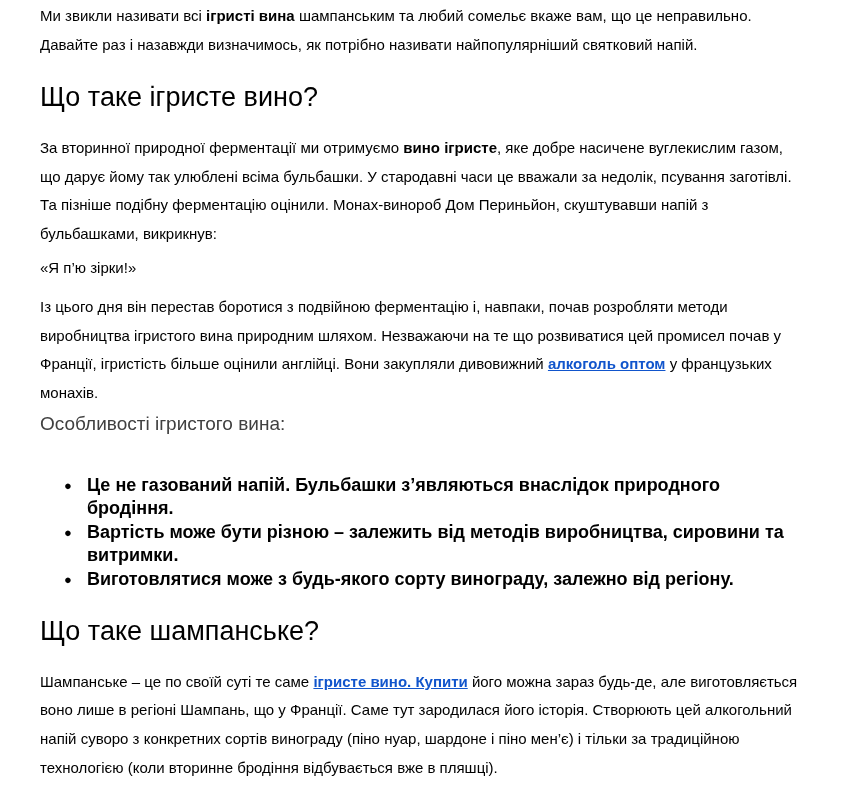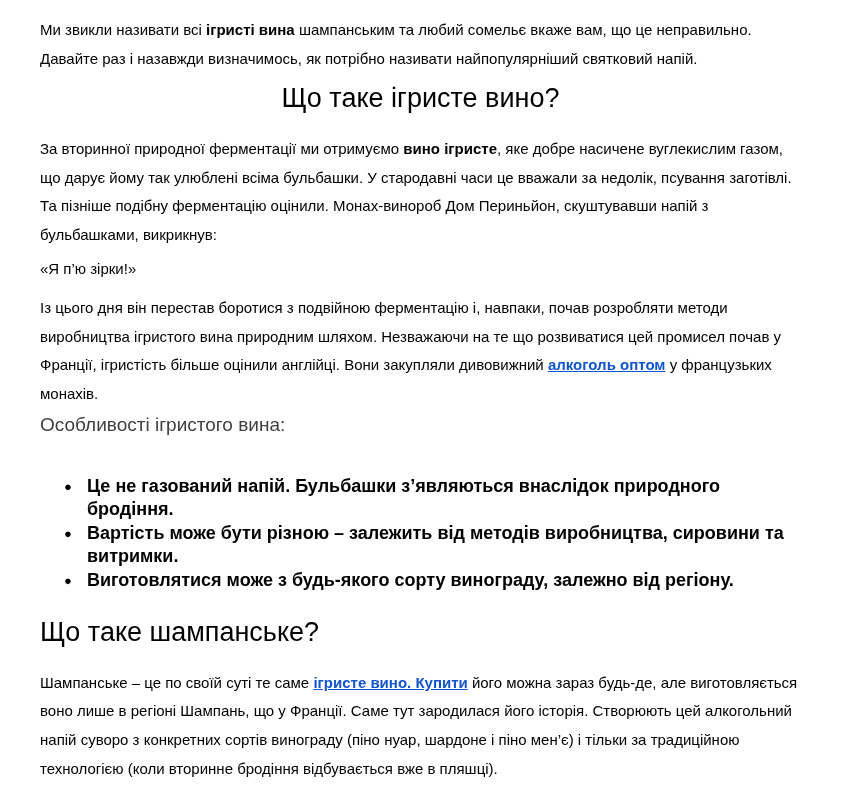--- a/index.html
+++ b/index.html
@@ -8,21 +8,21 @@
     background: #ffffff;
   }
   body {
     width: 845px;
     height: 799px;
     overflow: hidden;
     font-family: "Liberation Sans", "DejaVu Sans", sans-serif;
     color: #000000;
   }
   .doc {
-    padding: 16px 44px 0 40px;
+    padding: 2px 44px 0 40px;
     box-sizing: border-box;
     width: 845px;
   }
   .body-text {
     margin: 0;
     font-size: 15px;
     line-height: 28.7px;
     font-weight: 400;
   }
   .h-big {
@@ -32,21 +32,21 @@
     font-weight: 400;
     color: #000000;
   }
   .h-small {
     margin: 0;
     font-size: 19px;
     line-height: 23px;
     font-weight: 400;
     color: #404040;
   }
-  .mt-h2a   { margin-top: 9px; text-align: center; }
+  .mt-h2a   { margin-top: 22px; }
   .mt-p2    { margin-top: 19.5px; }
   .mt-quote { margin-top: 5px; }
   .mt-p3    { margin-top: 10.5px; }
   .mt-h3    { margin-top: 4.5px; }
   .mt-h2b   { margin-top: 24px; }
   .mt-p4    { margin-top: 19.5px; }
 
   ul.features {
     margin: 38.4px 0 0 0;
     padding: 0 0 0 47px;

